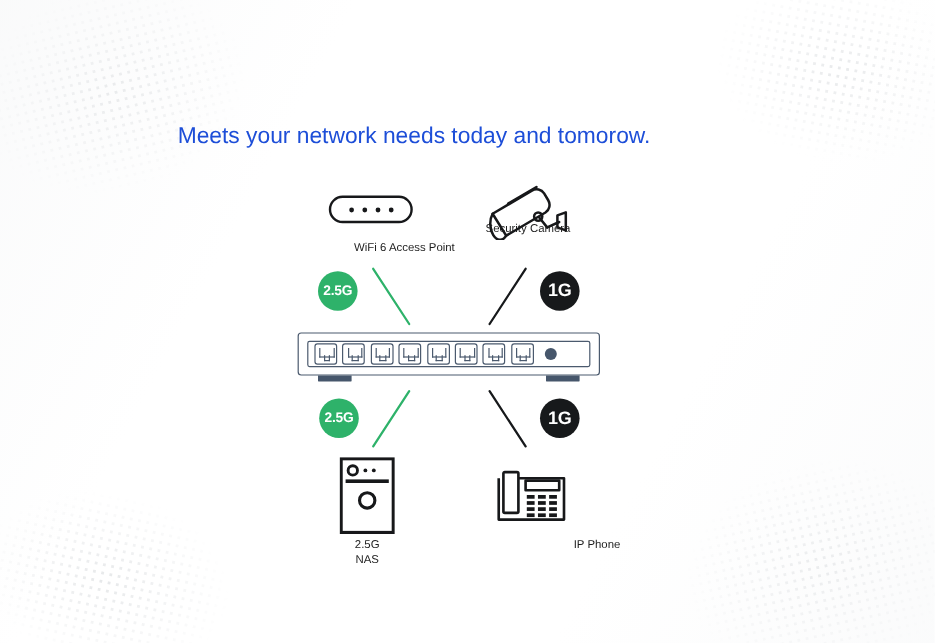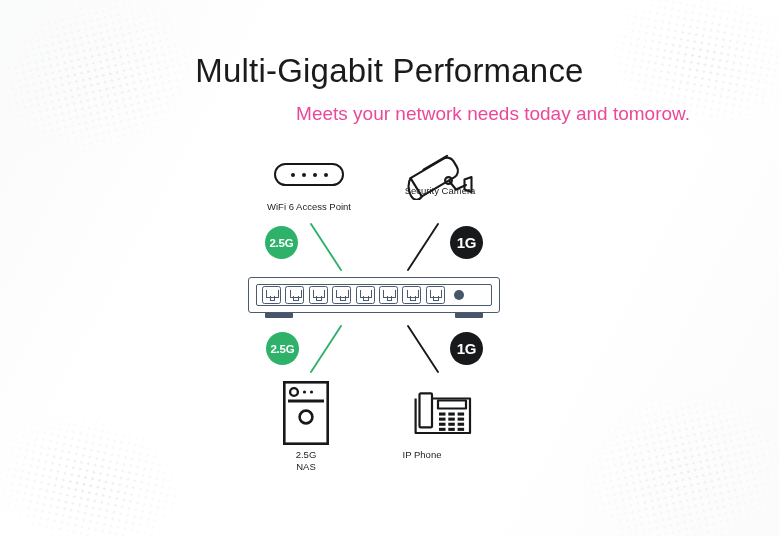--- a/index.html
+++ b/index.html
@@ -68,24 +68,24 @@
     top: 52px; left: 0; width: 779px;
     text-align: center;
     font-size: 33px;
     font-weight: 300;
     letter-spacing: .2px;
     color: #1b1b1b;
   }
   .subtitle {
     position: absolute;
     top: 103px; left: 0; width: 690px;
-    text-align: right;
+    text-align: center;
     font-size: 19px;
     font-weight: 400;
-    color: #ec4899;
+    color: #1d4ed8;
   }
 
   
   .node-label {
     position: absolute;
     text-align: center;
     font-size: 9.5px;
     color: #1d1d1d;
     line-height: 11.5px;
     white-space: pre-line;
@@ -182,32 +182,31 @@
 <div class="bg-texture">
   <div class="dots dots-tl"></div>
   <div class="dots dots-tr"></div>
   <div class="dots dots-bl"></div>
   <div class="dots dots-br"></div>
   <div class="sheen"></div>
 </div>
 
 <div class="stage">
 
-  <div class="title">Multi-Gigabit Performance</div>
   <div class="subtitle">Meets your network needs today and tomorow.</div>
 
   <div class="icon-wrap" style="left:274px; top:163px;">
     <div class="ap-pill">
       <span class="ap-dot"></span>
       <span class="ap-dot"></span>
       <span class="ap-dot"></span>
       <span class="ap-dot"></span>
     </div>
   </div>
-  <div class="node-label" style="left:239px; top:201px; width:140px;">WiFi 6 Access Point</div>
+  <div class="node-label" style="left:239px; top:201px; width:140px;text-align:right;">WiFi 6 Access Point</div>
 
   <div class="icon-wrap" style="left:404px; top:152px;">
     <svg width="72" height="48" viewBox="0 0 72 48" fill="none" stroke="#17181a" stroke-width="2.1" stroke-linecap="round" stroke-linejoin="round">
 
       <path d="M6.5 24.5 L40.5 7.5 A7.5 7.5 0 0 1 50.5 10.5 L53.5 16.5
                A7.5 7.5 0 0 1 50.5 26.5 L16.5 43.5 Z" transform="rotate(-4 30 25)"></path>
 
       <path d="M6.5 24.5 A6 10 0 0 0 16.5 43.5" transform="rotate(-4 30 25)"></path>
 
       <path d="M20 17 L44.5 4.8" transform="rotate(-4 30 25)"></path>
@@ -293,15 +292,15 @@
         <rect x="43.6" y="26.6" width="6.5" height="3.1"></rect>
         <rect x="25" y="31.7" width="6.5" height="3.1"></rect>
         <rect x="34.3" y="31.7" width="6.5" height="3.1"></rect>
         <rect x="43.6" y="31.7" width="6.5" height="3.1"></rect>
         <rect x="25" y="36.8" width="6.5" height="3.1"></rect>
         <rect x="34.3" y="36.8" width="6.5" height="3.1"></rect>
         <rect x="43.6" y="36.8" width="6.5" height="3.1"></rect>
       </g>
     </svg>
   </div>
-  <div class="node-label" style="left:352px; top:449px; width:140px;">IP Phone</div>
+  <div class="node-label" style="left:377px; top:449px; width:140px;text-align:right;">IP Phone</div>
 
 </div>
 
 </body></html>

